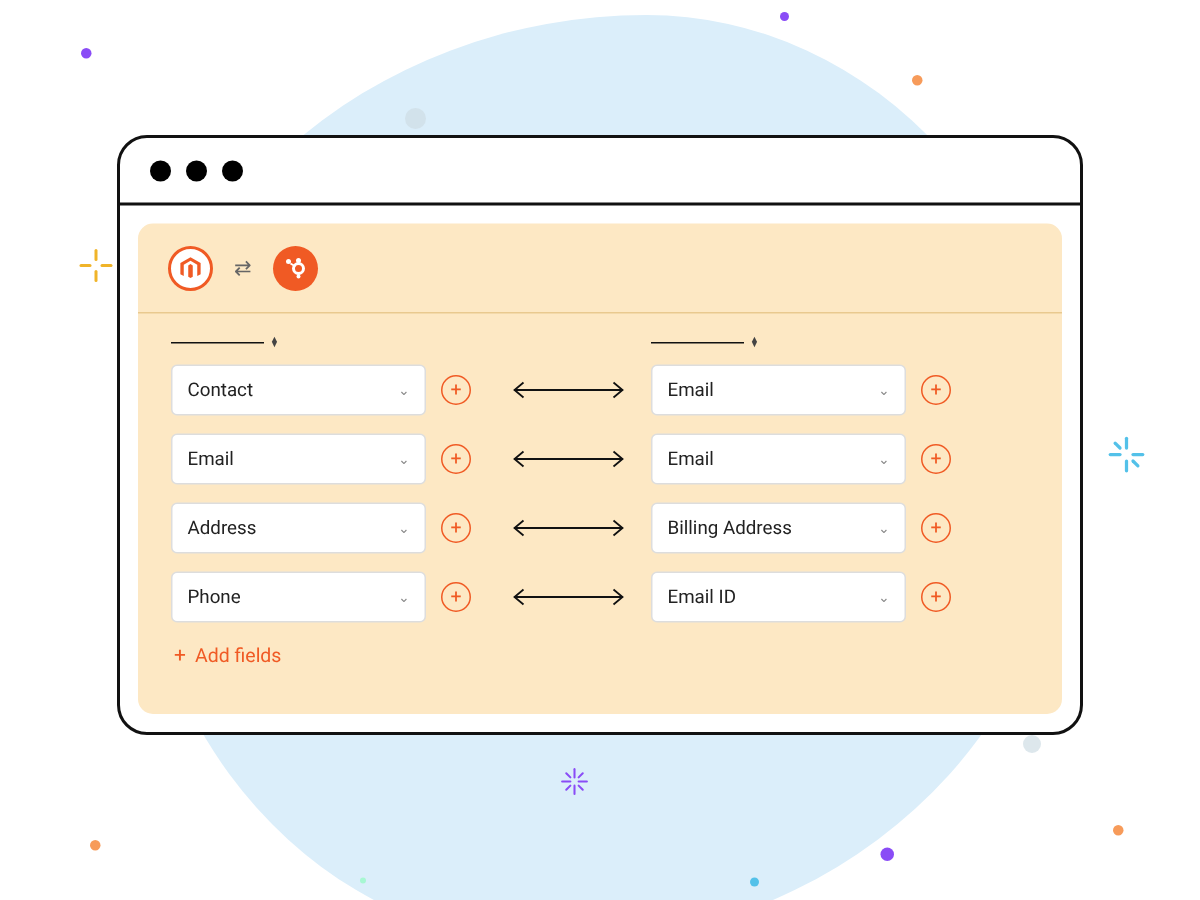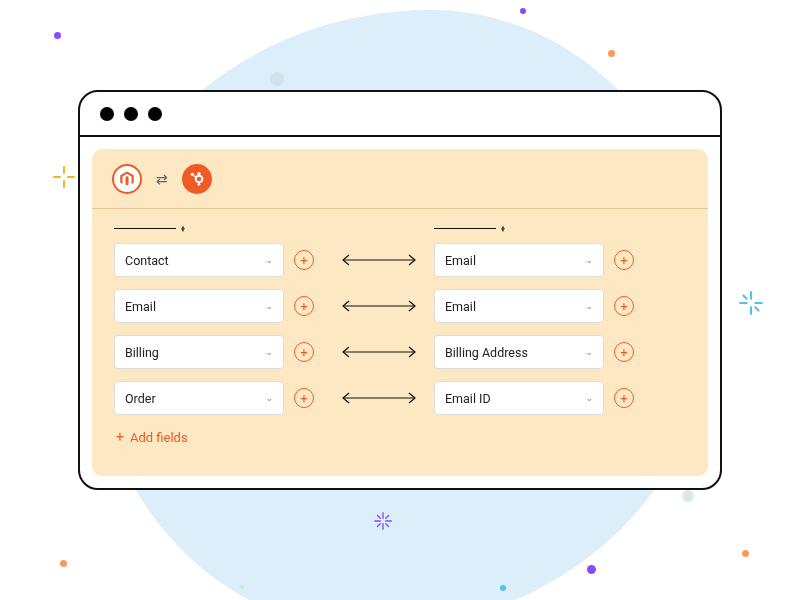--- a/index.html
+++ b/index.html
@@ -299,41 +299,41 @@
         </div>
         <div class="field-select">
           <span>Email</span>
           <span class="caret">⌄</span>
         </div>
         <div class="plus-btn">+</div>
       </div>
 
       <div class="row">
         <div class="field-select">
-          <span>Billing</span>
+          <span>Address</span>
           <span class="caret">⌄</span>
         </div>
         <div class="plus-btn">+</div>
         <div class="arrow-both">
           <svg viewBox="0 0 80 12">
               <line x1="4" y1="6" x2="76" y2="6" stroke="#111" stroke-width="1.2"></line>
               <polyline points="10,1 4,6 10,11" fill="none" stroke="#111" stroke-width="1.2"></polyline>
               <polyline points="70,1 76,6 70,11" fill="none" stroke="#111" stroke-width="1.2"></polyline>
             </svg>
         </div>
         <div class="field-select">
           <span>Billing Address</span>
           <span class="caret">⌄</span>
         </div>
         <div class="plus-btn">+</div>
       </div>
 
       <div class="row">
         <div class="field-select">
-          <span>Order</span>
+          <span>Phone</span>
           <span class="caret">⌄</span>
         </div>
         <div class="plus-btn">+</div>
         <div class="arrow-both">
           <svg viewBox="0 0 80 12">
               <line x1="4" y1="6" x2="76" y2="6" stroke="#111" stroke-width="1.2"></line>
               <polyline points="10,1 4,6 10,11" fill="none" stroke="#111" stroke-width="1.2"></polyline>
               <polyline points="70,1 76,6 70,11" fill="none" stroke="#111" stroke-width="1.2"></polyline>
             </svg>
         </div>

